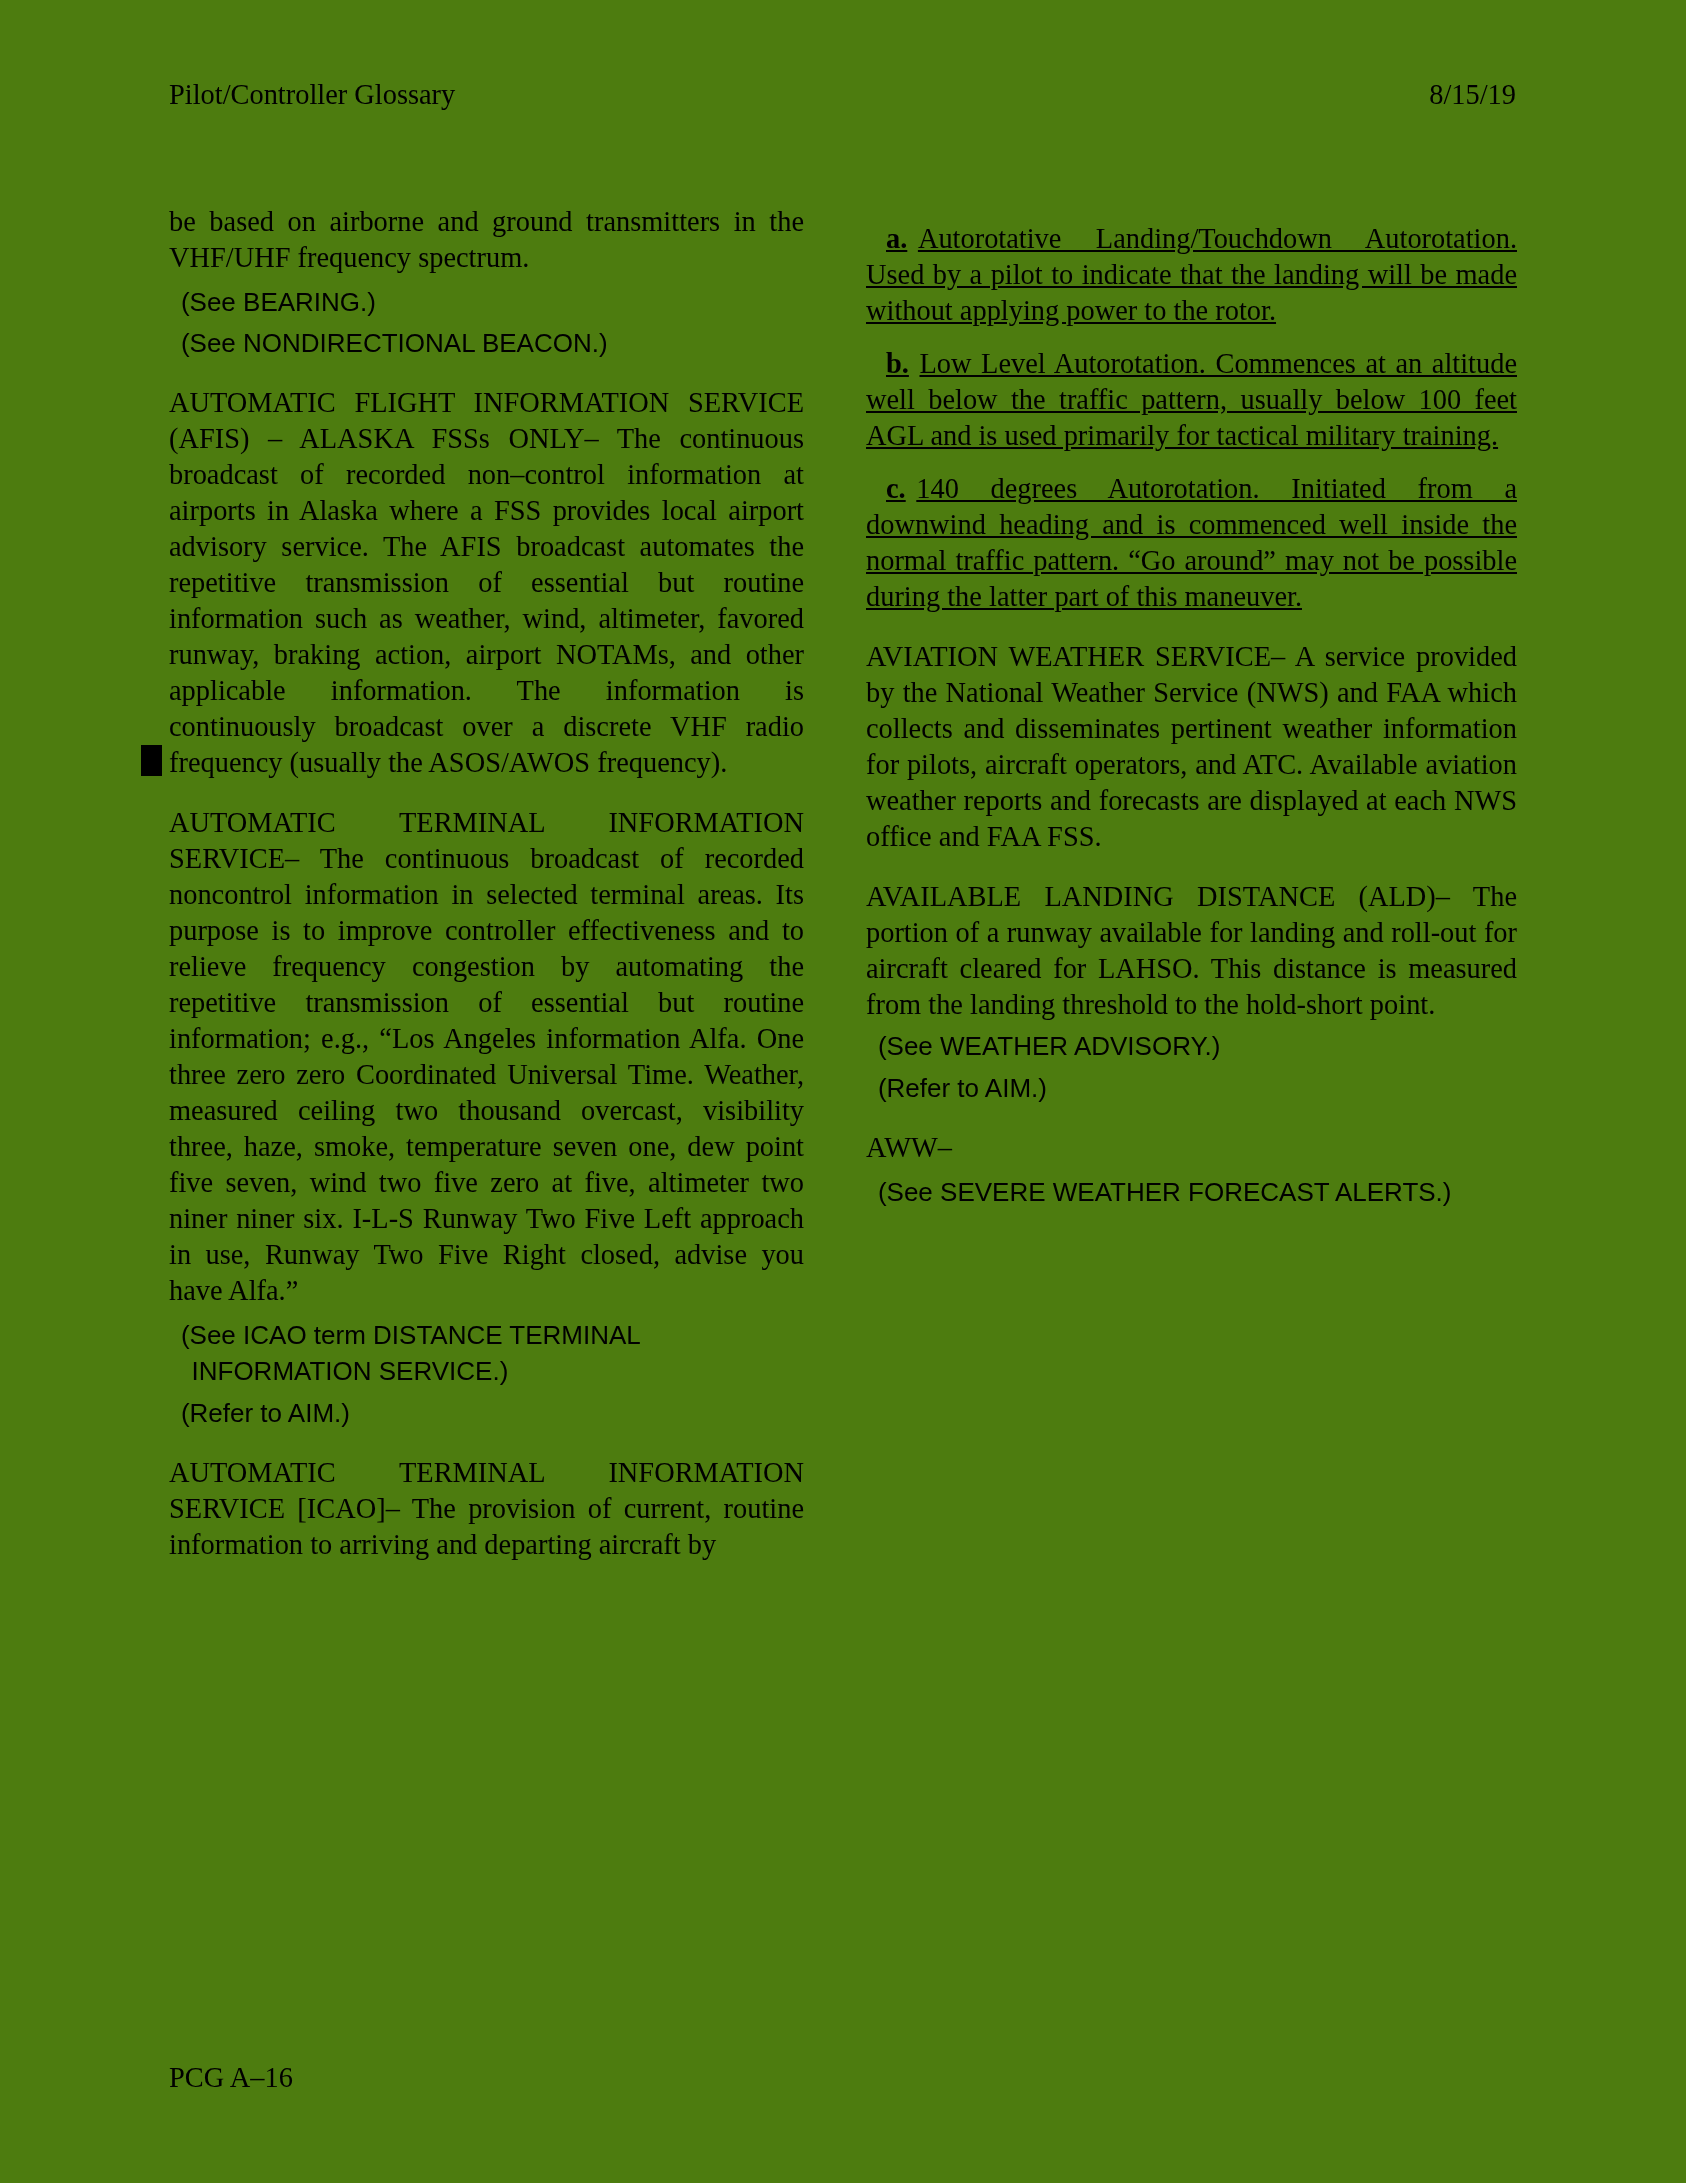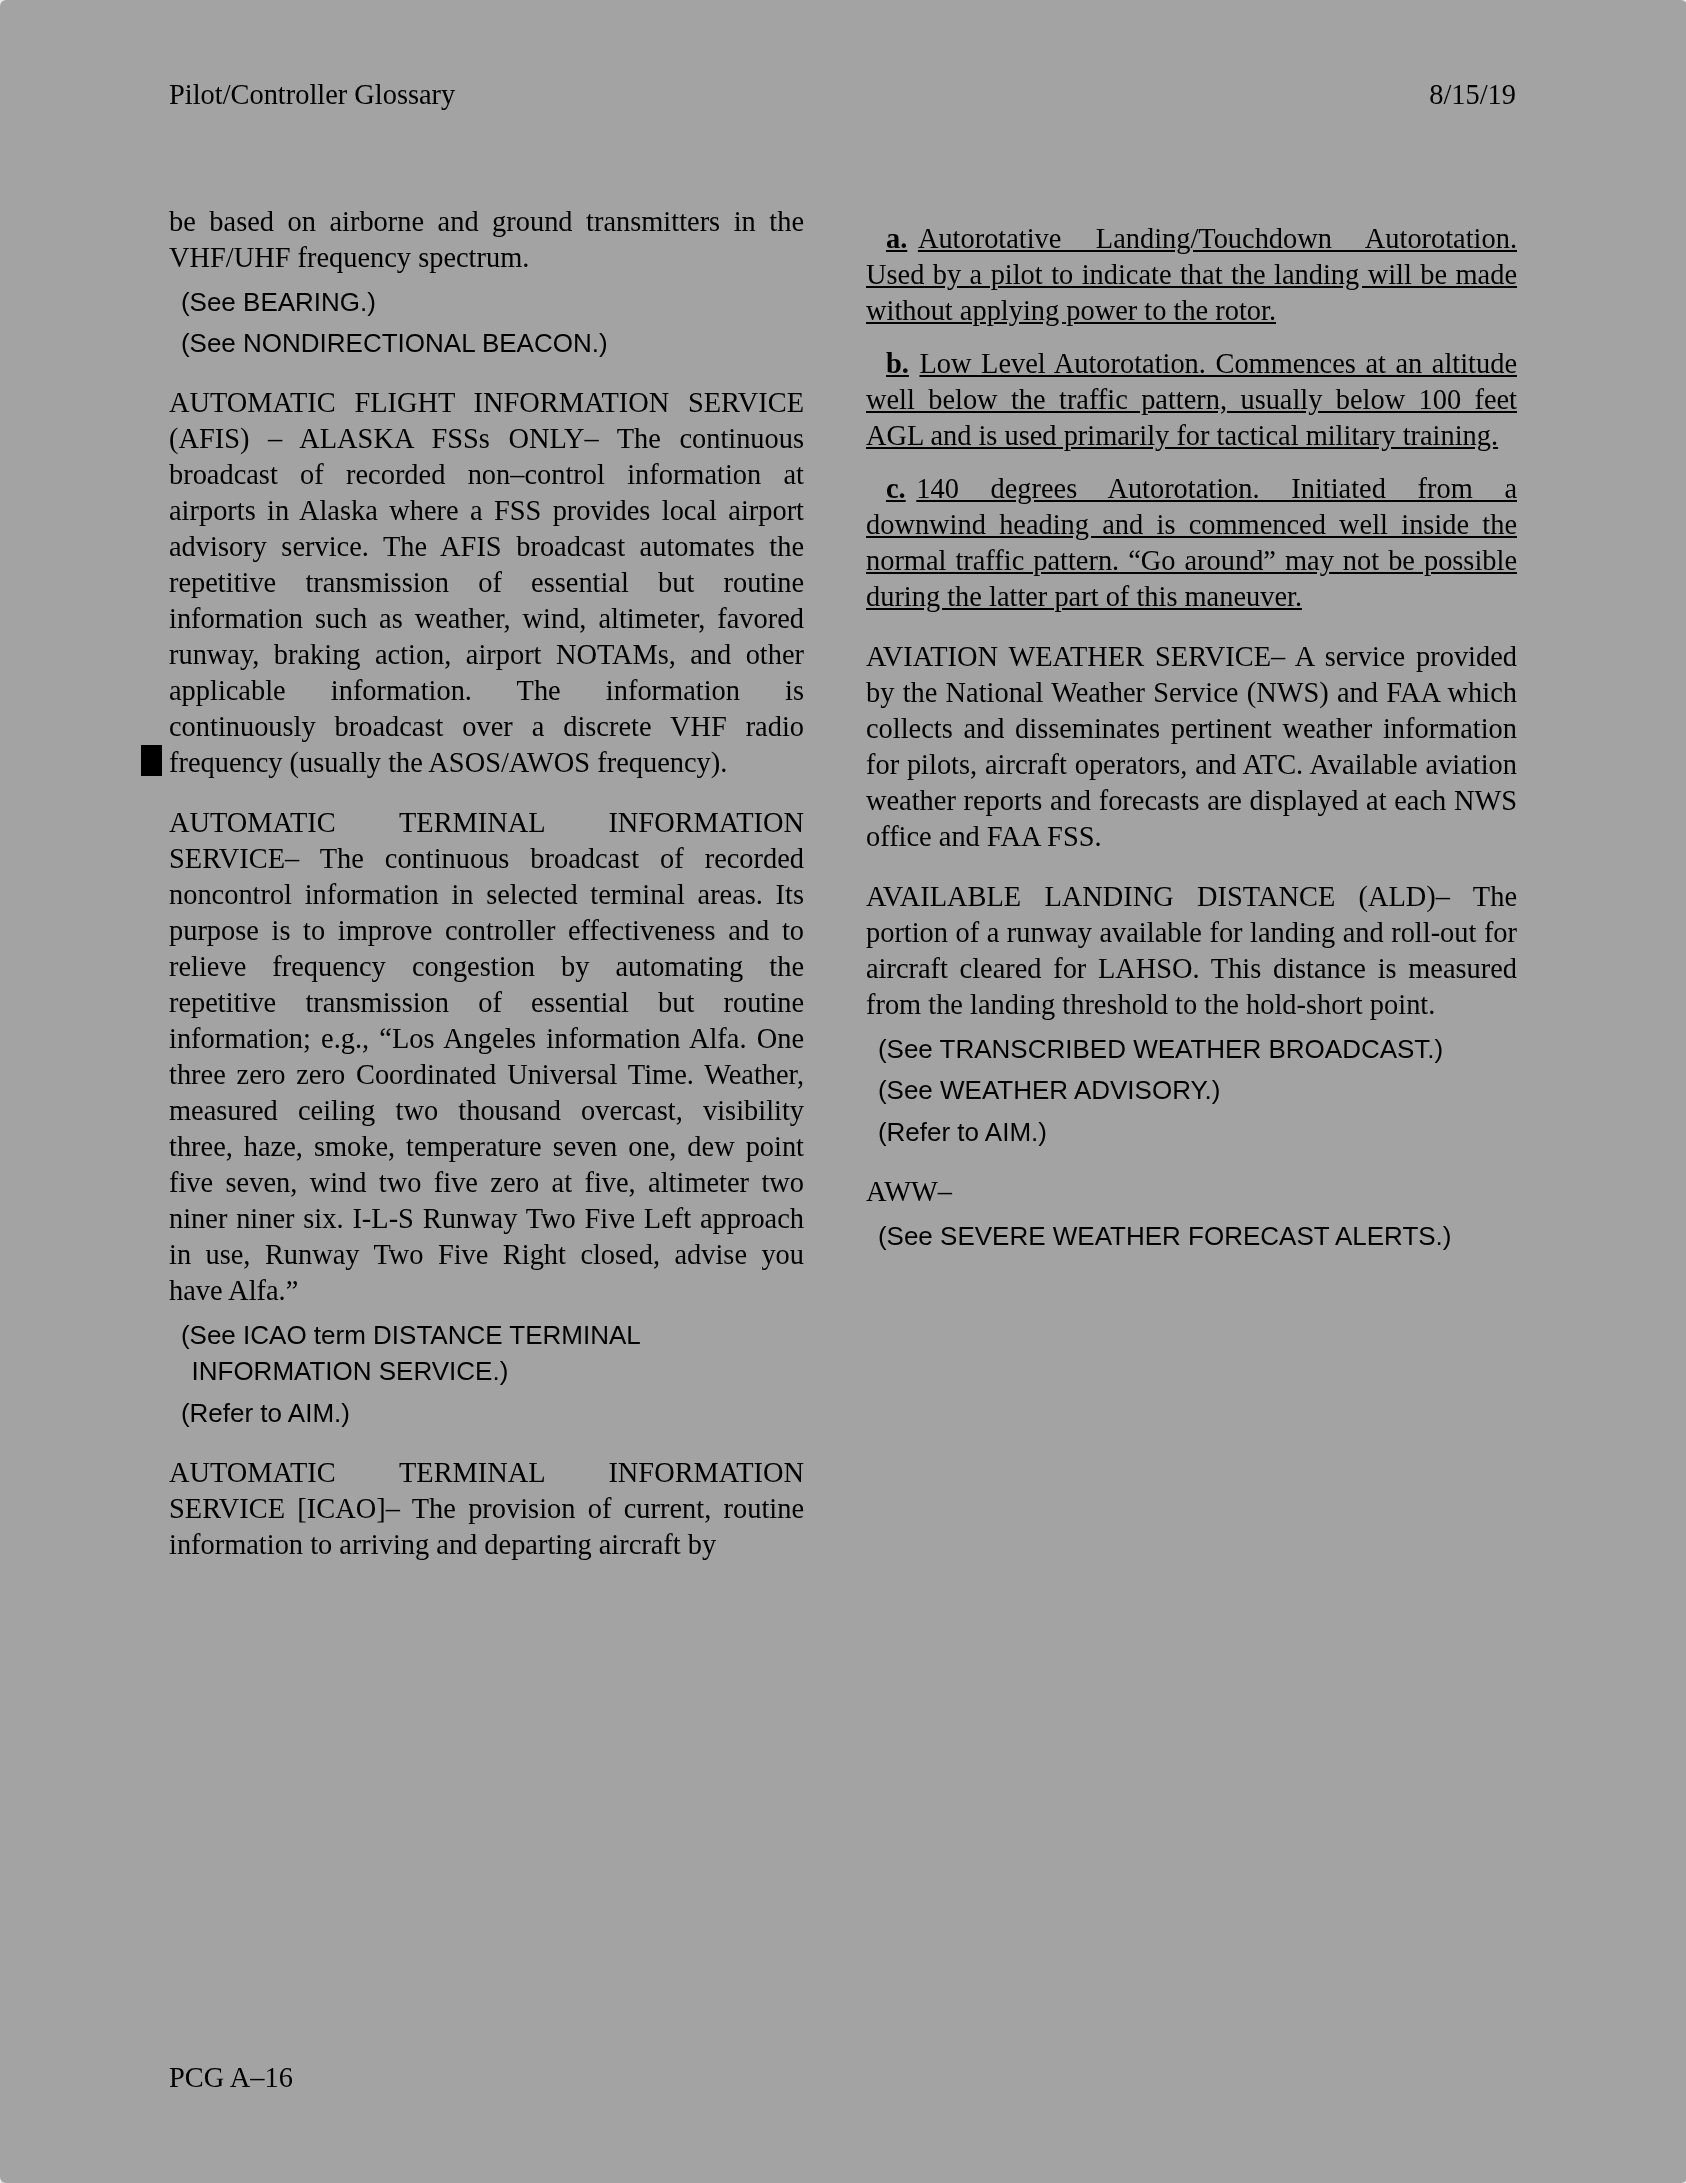--- a/index.html
+++ b/index.html
@@ -1,24 +1,23 @@
 <!DOCTYPE html>
 <html lang="en" style="font-size:10.6px"><head>
 <meta charset="utf-8">
 <style>
   html, body { margin: 0; padding: 0; background: #e8e8e8; }
   .page {
     position: relative;
     width: 1687px;
     height: 2183px;
-    background: #a3a3a3;
+    background: #4d7c0f;
     font-family: "Liberation Serif", serif;
     color: #000000;
     overflow: hidden;
-    border-radius: 6px;
   }
   .page-header {
     position: absolute;
     left: 169px;
     right: 171px;
     top: 78px;
     display: flex;
     justify-content: space-between;
     font-size: 28.4px;
     line-height: 33px;
@@ -82,21 +81,20 @@
     <p class="para-see">(Refer to AIM.)</p>
     <p class="para-term">AUTOMATIC TERMINAL INFORMATION SERVICE [ICAO]– The provision of current, routine information to arriving and departing aircraft by</p>
   </section>
 
   <section class="col col-right">
     <p class="para-item"><b class="item-marker">a.</b><span>Autorotative Landing/Touchdown Autorotation. Used by a pilot to indicate that the landing will be made without applying power to the rotor.</span></p>
     <p class="para-item"><b class="item-marker">b.</b><span>Low Level Autorotation. Commences at an altitude well below the traffic pattern, usually below 100 feet AGL and is used primarily for tactical military training.</span></p>
     <p class="para-item"><b class="item-marker">c.</b><span>140 degrees Autorotation. Initiated from a downwind heading and is commenced well inside the normal traffic pattern. “Go around” may not be possible during the latter part of this maneuver.</span></p>
     <p class="para-term">AVIATION WEATHER SERVICE– A service provided by the National Weather Service (NWS) and FAA which collects and disseminates pertinent weather information for pilots, aircraft operators, and ATC. Available aviation weather reports and forecasts are displayed at each NWS office and FAA FSS.</p>
     <p class="para-term">AVAILABLE LANDING DISTANCE (ALD)– The portion of a runway available for landing and roll-out for aircraft cleared for LAHSO. This distance is measured from the landing threshold to the hold-short point.</p>
-    <p class="para-see first-after">(See TRANSCRIBED WEATHER BROADCAST.)</p>
     <p class="para-see">(See WEATHER ADVISORY.)</p>
     <p class="para-see">(Refer to AIM.)</p>
     <p class="para-term">AWW–</p>
     <p class="para-see first-after">(See SEVERE WEATHER FORECAST ALERTS.)</p>
   </section>
 
   <div class="change-bar"></div>
 
   <div class="page-footer">
     <span>PCG A–16</span>

